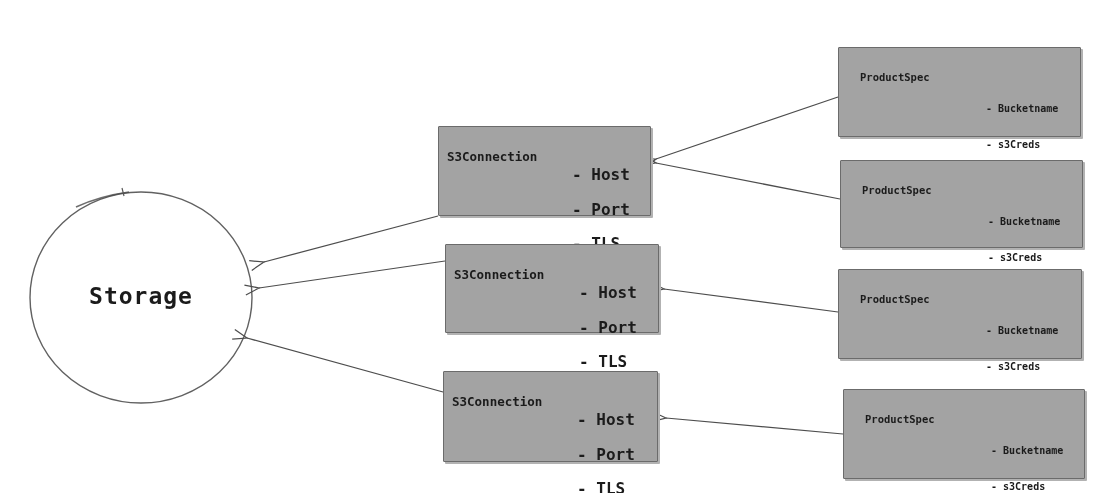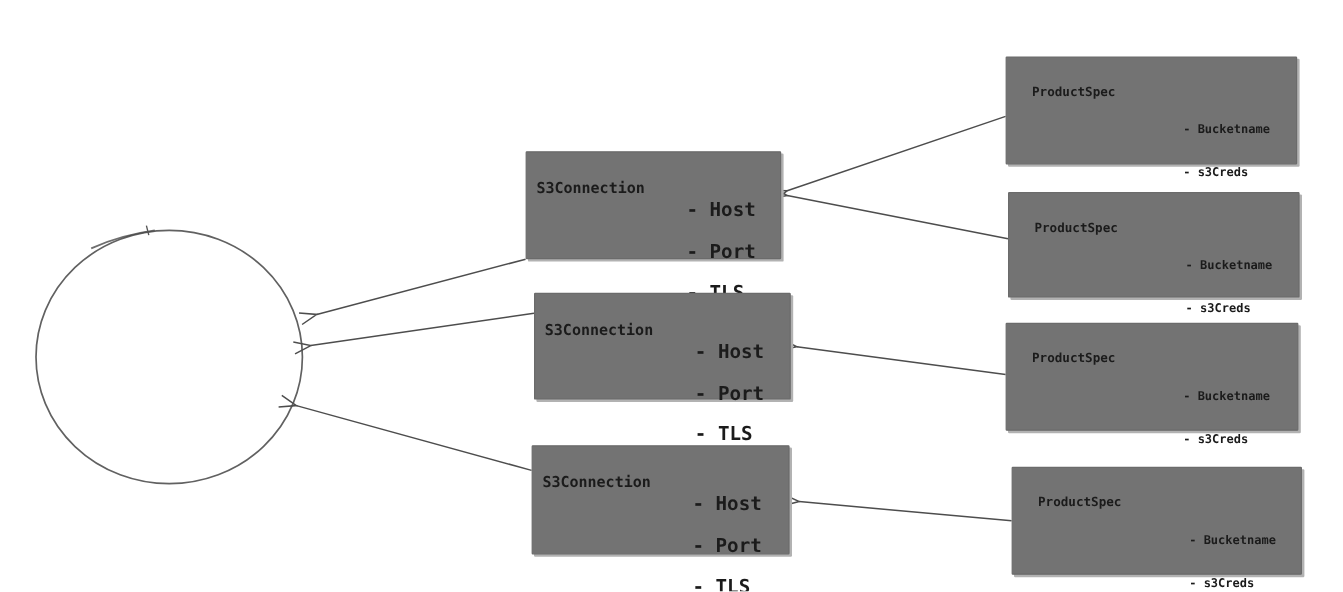--- a/index.html
+++ b/index.html
@@ -21,21 +21,21 @@
   }
   .edges{position:absolute;left:0;top:0;}
   .edge{stroke:var(--arrow-stroke);stroke-width:1.25;fill:none;}
   .circle-shape{stroke:var(--circle-stroke);stroke-width:1.4;fill:#ffffff;}
   .sketch{stroke:#4a4a4a;stroke-width:1.6;fill:none;opacity:.8;}
   .sketch-tick{stroke:#555555;stroke-width:1.1;fill:none;}
   #ah path{stroke:var(--arrow-stroke);}
 
   .node{
     position:absolute;
-    background:#737373;
+    background:#a3a3a3;
     border:1.4px solid var(--box-border);
     border-radius:1px;
     box-shadow:2px 2px 0 0 var(--box-shadow);
     box-sizing:border-box;
   }
   .node-title{position:absolute;font-weight:700;white-space:nowrap;}
   .node-attrs{position:absolute;font-weight:700;white-space:pre;}
   .s3c .node-title{left:8px;top:22px;font-size:12.5px;}
   .s3c .node-attrs{left:133px;top:19px;font-size:16px;line-height:11.5px;}
   .ps  .node-title{left:21px;top:23px;font-size:10.5px;}
@@ -68,20 +68,21 @@
     <line class="edge" x1="438" y1="216" x2="264" y2="262" marker-end="url(#ah)"></line>
     <line class="edge" x1="445" y1="261" x2="259" y2="288" marker-end="url(#ah)"></line>
     <line class="edge" x1="443" y1="392" x2="247" y2="338" marker-end="url(#ah)"></line>
 
     <line class="edge" x1="838" y1="97" x2="656" y2="159" marker-end="url(#ah)"></line>
     <line class="edge" x1="840" y1="199" x2="656" y2="163" marker-end="url(#ah)"></line>
     <line class="edge" x1="838" y1="312" x2="664" y2="289" marker-end="url(#ah)"></line>
     <line class="edge" x1="843" y1="434" x2="666" y2="418" marker-end="url(#ah)"></line>
   </svg>
 
+  <div class="storage-label">Storage</div>
 
   <div class="node s3c" style="left:438px;top:126px;width:213px;height:90px">
     <div class="node-title">S3Connection</div>
     <div class="node-attrs">
       <div>- Host</div>
       <div>- Port</div>
       <div>- TLS</div>
     </div>
   </div>
 

